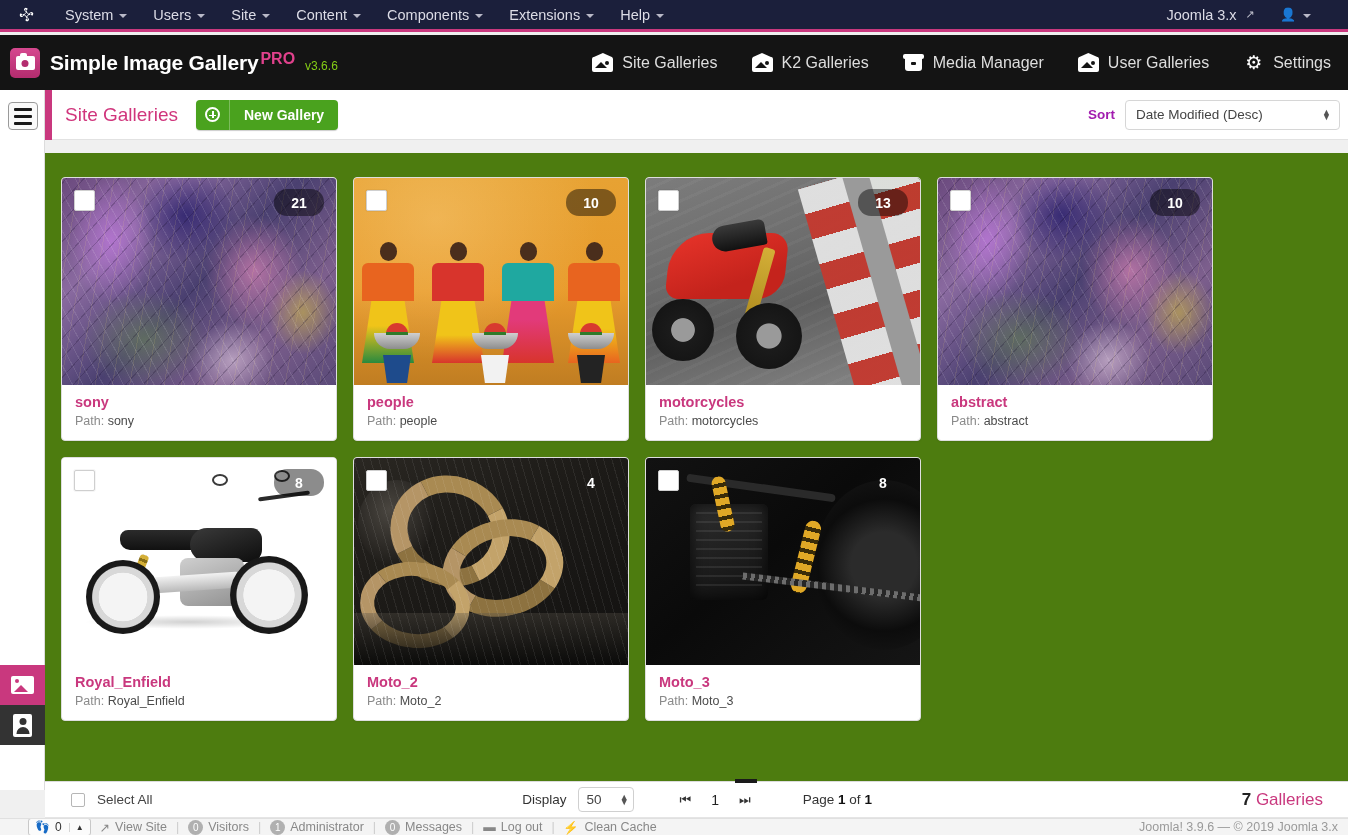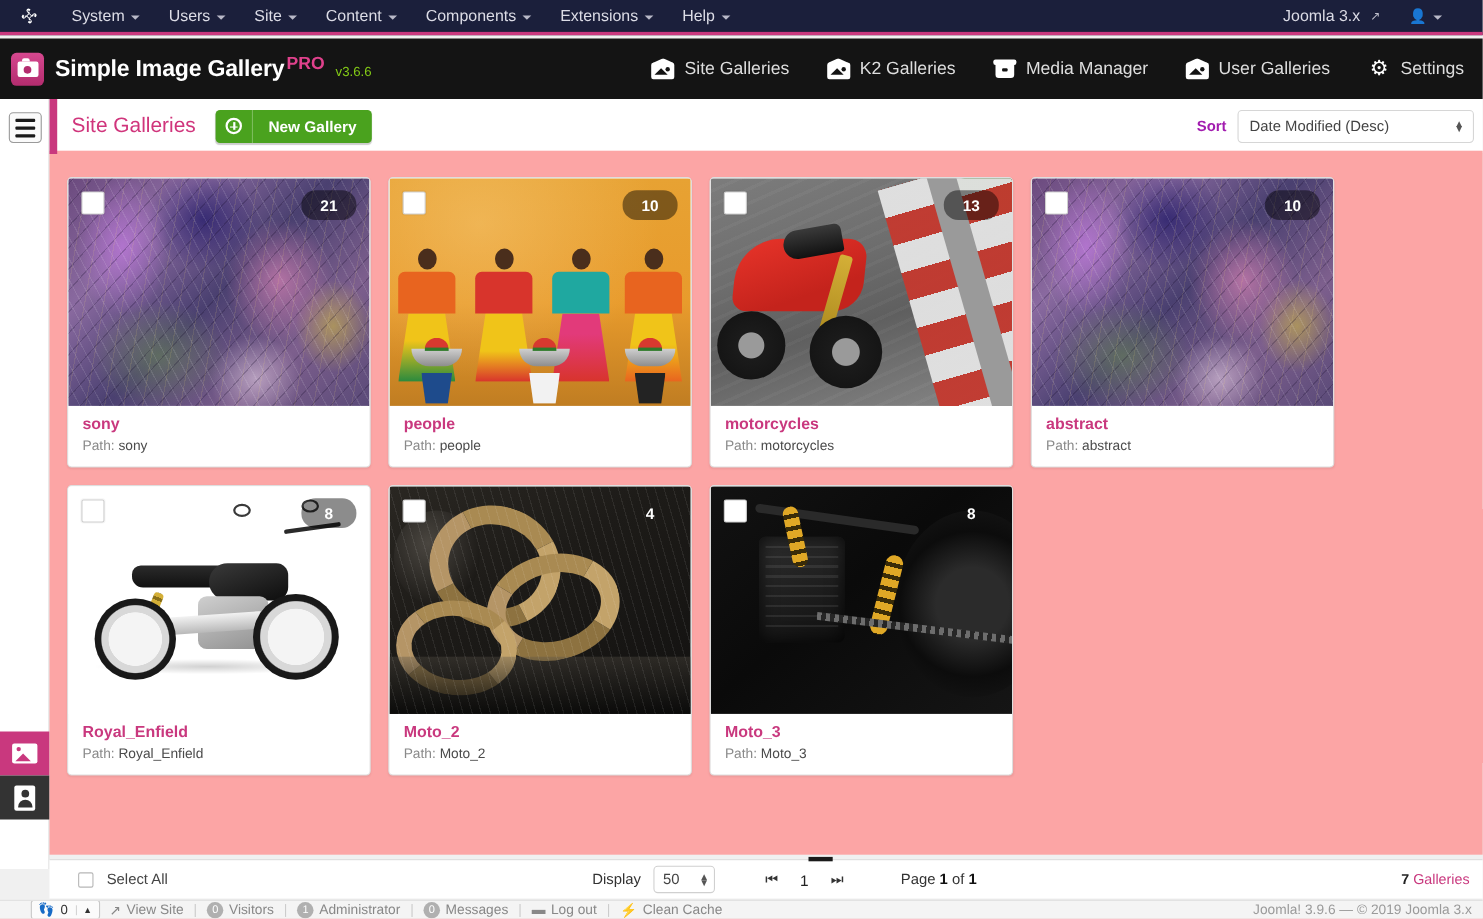--- a/index.html
+++ b/index.html
@@ -189,22 +189,22 @@
   .ri-img .d { position: absolute; left: 4px; top: 3px; width: 4px; height: 4px;
     border-radius: 50%; background: #c9387e; }
   .ri-usr { width: 19px; height: 23px; background: #fff; border-radius: 2px; position: relative; }
   .ri-usr .h { position: absolute; left: 50%; transform: translateX(-50%); top: 4px;
     width: 7px; height: 7px; border-radius: 50%; background: #333; }
   .ri-usr .b { position: absolute; left: 50%; transform: translateX(-50%); bottom: 3px;
     width: 13px; height: 7px; border-radius: 7px 7px 0 0; background: #333; }
 
   
   .content {
-    position: absolute; top: 137px; left: 45px; width: 1303px; height: 640px;
-    background: #fca5a5; overflow: hidden;
+    position: absolute; top: 153px; left: 45px; width: 1303px; height: 640px;
+    background: #4d7c0f; overflow: hidden;
   }
   .grid { padding: 24px 0 0 16px; display: flex; flex-wrap: wrap; gap: 16px; }
   .card {
     width: 276px; background: #fff; border: 1px solid #dedede; border-radius: 4px;
     box-shadow: 0 1px 2px rgba(0,0,0,.07); overflow: hidden; cursor: pointer;
   }
   .thumb { width: 100%; height: 207px; position: relative; overflow: hidden; }
   .thumb-art { position: absolute; inset: 0; }
   .chk {
     position: absolute; left: 12px; top: 12px; width: 21px; height: 21px;
@@ -360,21 +360,21 @@
     background: #fff; margin-right: 12px; }
   .dispwrap { display: flex; align-items: center; margin-left: auto; }
   .disp-lbl { font-size: 13.5px; color: #333; margin-right: 11px; }
   .disp-select { width: 56px; height: 25px; border: 1px solid #d0d0d0; border-radius: 4px;
     display: flex; align-items: center; padding: 0 4px 0 8px; font-size: 13.5px; cursor: pointer; }
   .pager { display: flex; align-items: center; gap: 20px; margin-left: 46px; }
   .pg-ic { color: #333; font-size: 13px; cursor: pointer; }
   .pg-num { font-size: 14px; color: #222; cursor: pointer; }
   .pageinfo { margin-left: 52px; font-size: 13.5px; color: #333; }
   .pageinfo b { color: #111; }
-  .galcount { margin-left: auto; margin-right: 12px; font-size: 13px; color: #c9387e; }
+  .galcount { margin-left: auto; margin-right: 25px; font-size: 17px; color: #c9387e; }
   .galcount b { color: #222; font-weight: bold; }
 
   
   .statusbar {
     position: absolute; left: 0; top: 818px; width: 1348px; height: 17px;
     background: #f4f4f4; border-top: 1px solid #e0e0e0;
     display: flex; align-items: center; font-size: 12.5px; color: #777;
     overflow: hidden;
   }
   .sb-left { display: flex; align-items: center; gap: 0; padding-left: 28px; }

